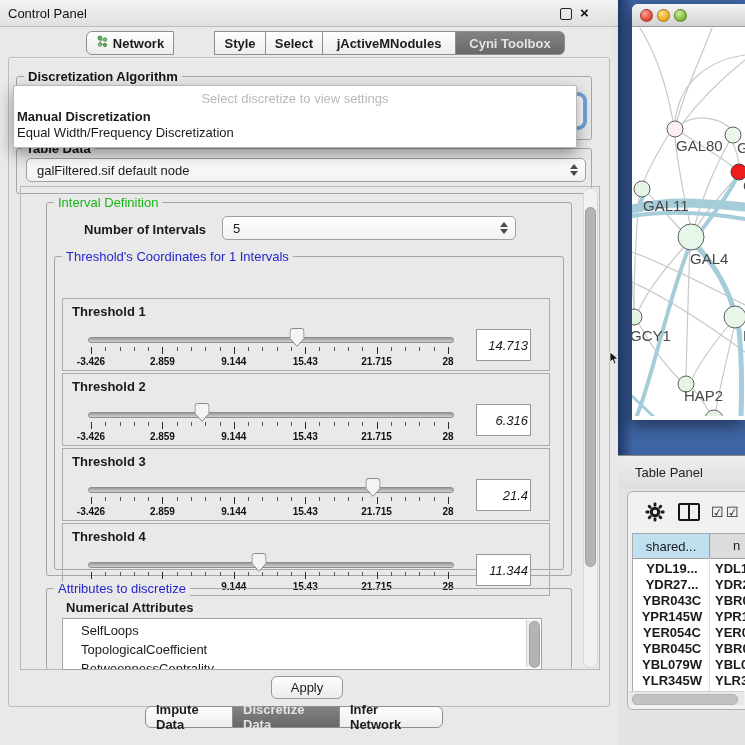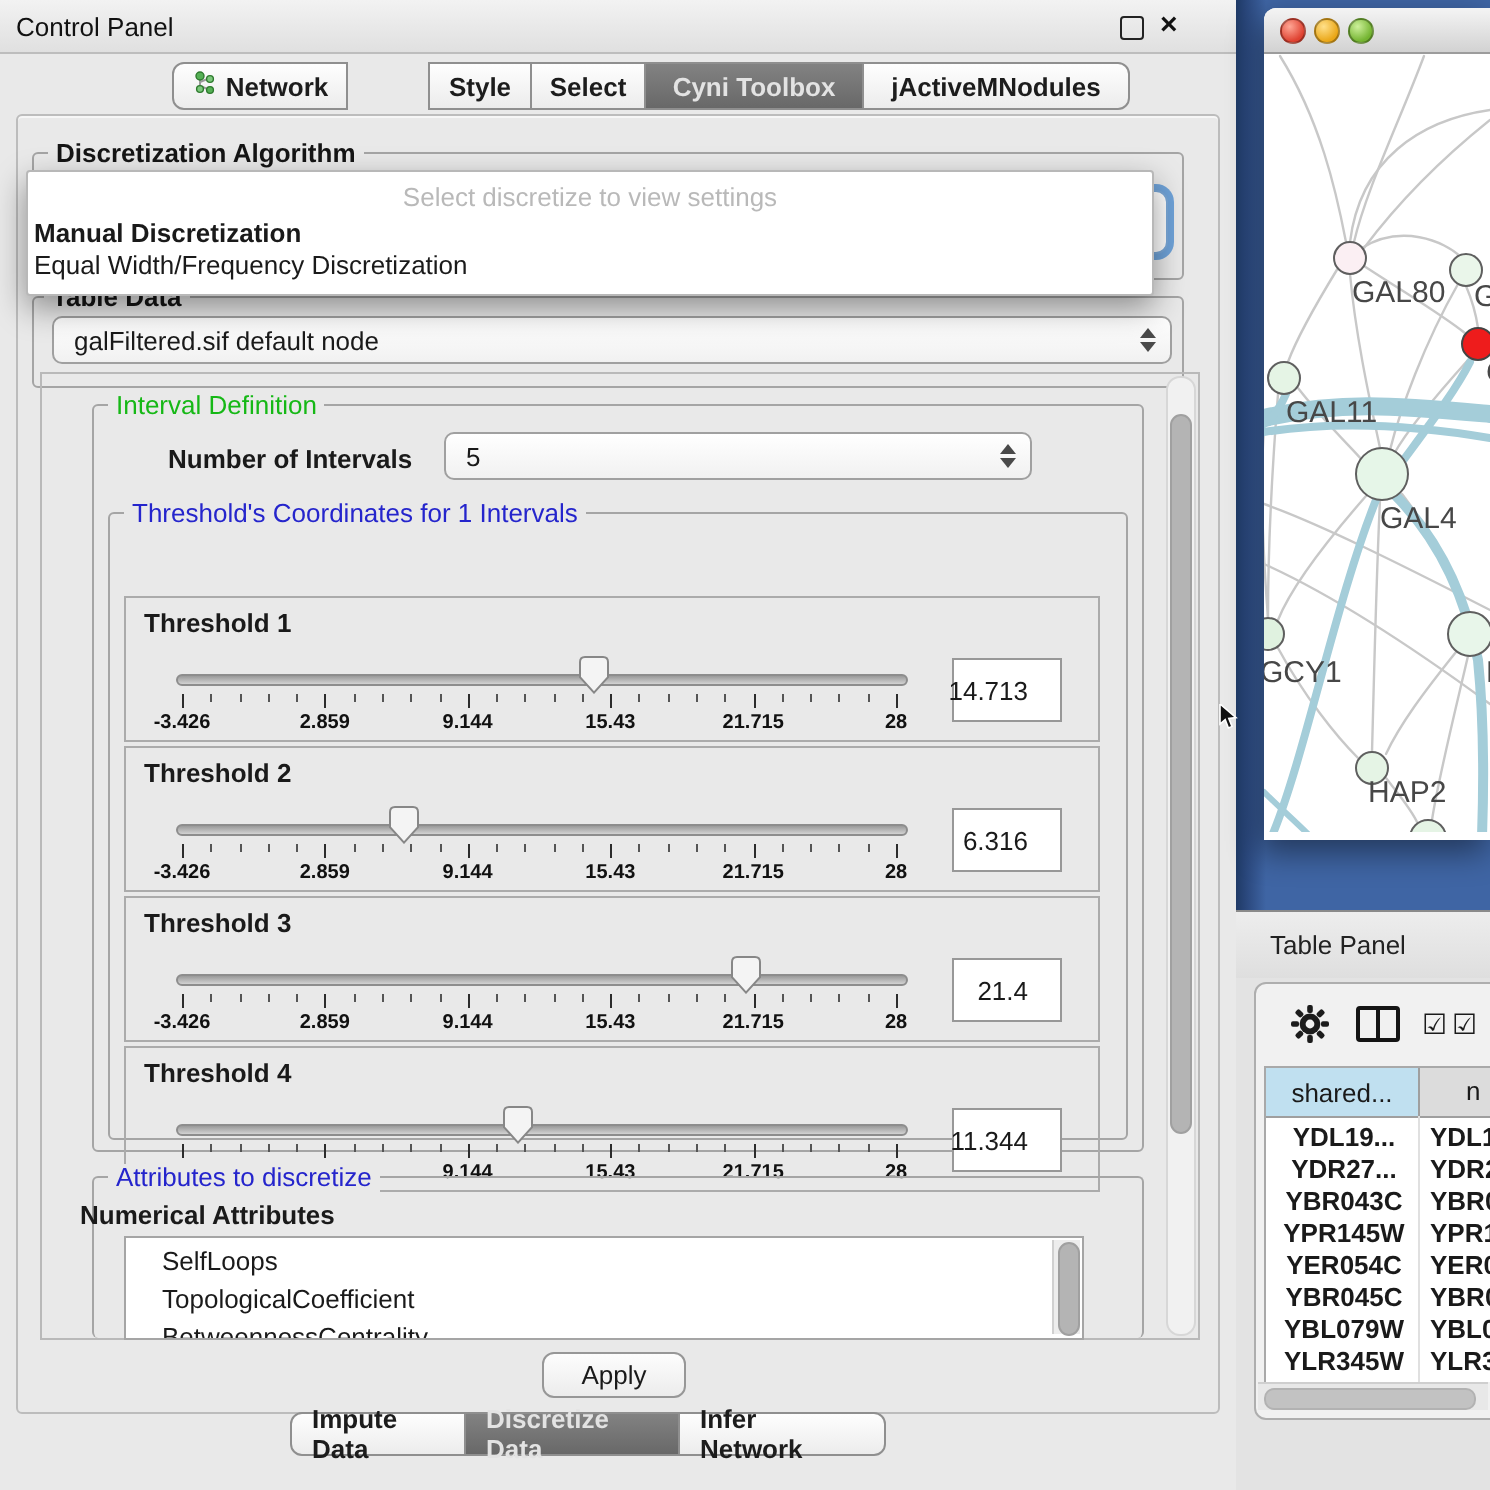--- a/index.html
+++ b/index.html
@@ -61,21 +61,21 @@
   .zone{position:absolute;left:28px;top:36px;width:357px;height:34px;}
   .track{position:absolute;left:-3px;top:2px;width:364px;height:4px;
     background:linear-gradient(#9a9a9a,#d2d2d2);border:1px solid #8d8d8d;border-radius:4px;}
   .tick{position:absolute;top:12px;width:1px;height:4px;background:#555;}
   .tick.major{height:7px;background:#2c2c2c;}
   .tickLabel{position:absolute;top:21px;transform:translateX(-50%);
     font-size:10px;font-weight:bold;color:#111;white-space:nowrap;}
   .thumb{position:absolute;top:-7px;transform:translateX(-50%);width:15px;height:19px;}
   .valbox{position:absolute;left:413px;top:30px;width:55px;height:32px;background:#fff;
     border:1px solid #989898;display:flex;align-items:center;justify-content:flex-end;
-    padding-right:16px;box-sizing:border-box;font-size:13px;}
+    padding-right:2px;box-sizing:border-box;font-size:13px;font-style:italic;}
 
   
   #attr-list{left:62px;top:618px;width:478px;height:50px;background:#fff;border:1px solid #a5a5a5;overflow:hidden;}
   #attr-list .item{position:absolute;left:18px;height:19px;line-height:19px;font-size:13px;}
 
   #apply-btn{left:271px;top:676px;width:70px;height:21px;border:1px solid #979797;border-radius:6px;
     background:linear-gradient(#fdfdfd,#ececec);display:flex;align-items:center;justify-content:center;
     font-size:13px;}
 
   
@@ -137,25 +137,25 @@
         </svg>
       </span>
       <span>Network</span>
     </div>
     <div class="tab" style="width:30px;margin-left:40px;">
       <span>Style</span>
     </div>
     <div class="tab" style="width:36px;">
       <span>Select</span>
     </div>
+    <div class="tab" style="width:112px;">
+      <span>jActiveMNodules</span>
+    </div>
     <div class="tab sel" style="width:88px;">
       <span>Cyni Toolbox</span>
-    </div>
-    <div class="tab" style="width:112px;">
-      <span>jActiveMNodules</span>
     </div>
   </div>
 
   <div id="outer-panel" class="abs"></div>
 
   <div class="grp" style="left:16px;top:76px;width:574px;height:62px;"></div>
   <span class="legend dark" style="left:24px;top:70px;">Discretization Algorithm</span>
   <div id="focus-combo" class="abs"></div>
 
   <div id="algo-popup" class="abs">
@@ -369,21 +369,21 @@
         <span class="tickLabel" style="left: 40%;">9.144</span>
         <span class="tickLabel" style="left: 60%;">15.43</span>
         <span class="tickLabel" style="left: 80%;">21.715</span>
         <span class="tickLabel" style="left: 100%;">28</span>
       </div>
     <div class="valbox">11.344</div>
   </div>
 
   <div class="grp" style="left:46px;top:588px;width:524px;height:80px;border-bottom:none;"></div>
   <span class="legend blue" style="left:54px;top:582px;">Attributes to discretize</span>
-  <span class="abs" style="left:40px;top:600px;font-weight:bold;">Numerical Attributes</span>
+  <span class="abs" style="left:66px;top:600px;font-weight:bold;">Numerical Attributes</span>
 
   <div id="attr-list" class="abs">
     <div class="item" style="top:2px;">SelfLoops</div>
     <div class="item" style="top:40px;">BetweennessCentrality</div>
     <div class="item" style="top:21px;">TopologicalCoefficient</div>
     <div class="sbar" style="right:1px;top:1px;width:13px;height:47px;border:none;background:#ededed;border-left:1px solid #d0d0d0;border-radius:0;">
       <div class="sthumb" style="left:2px;top:1px;width:9px;height:45px;"></div>
     </div>
   </div>
 

